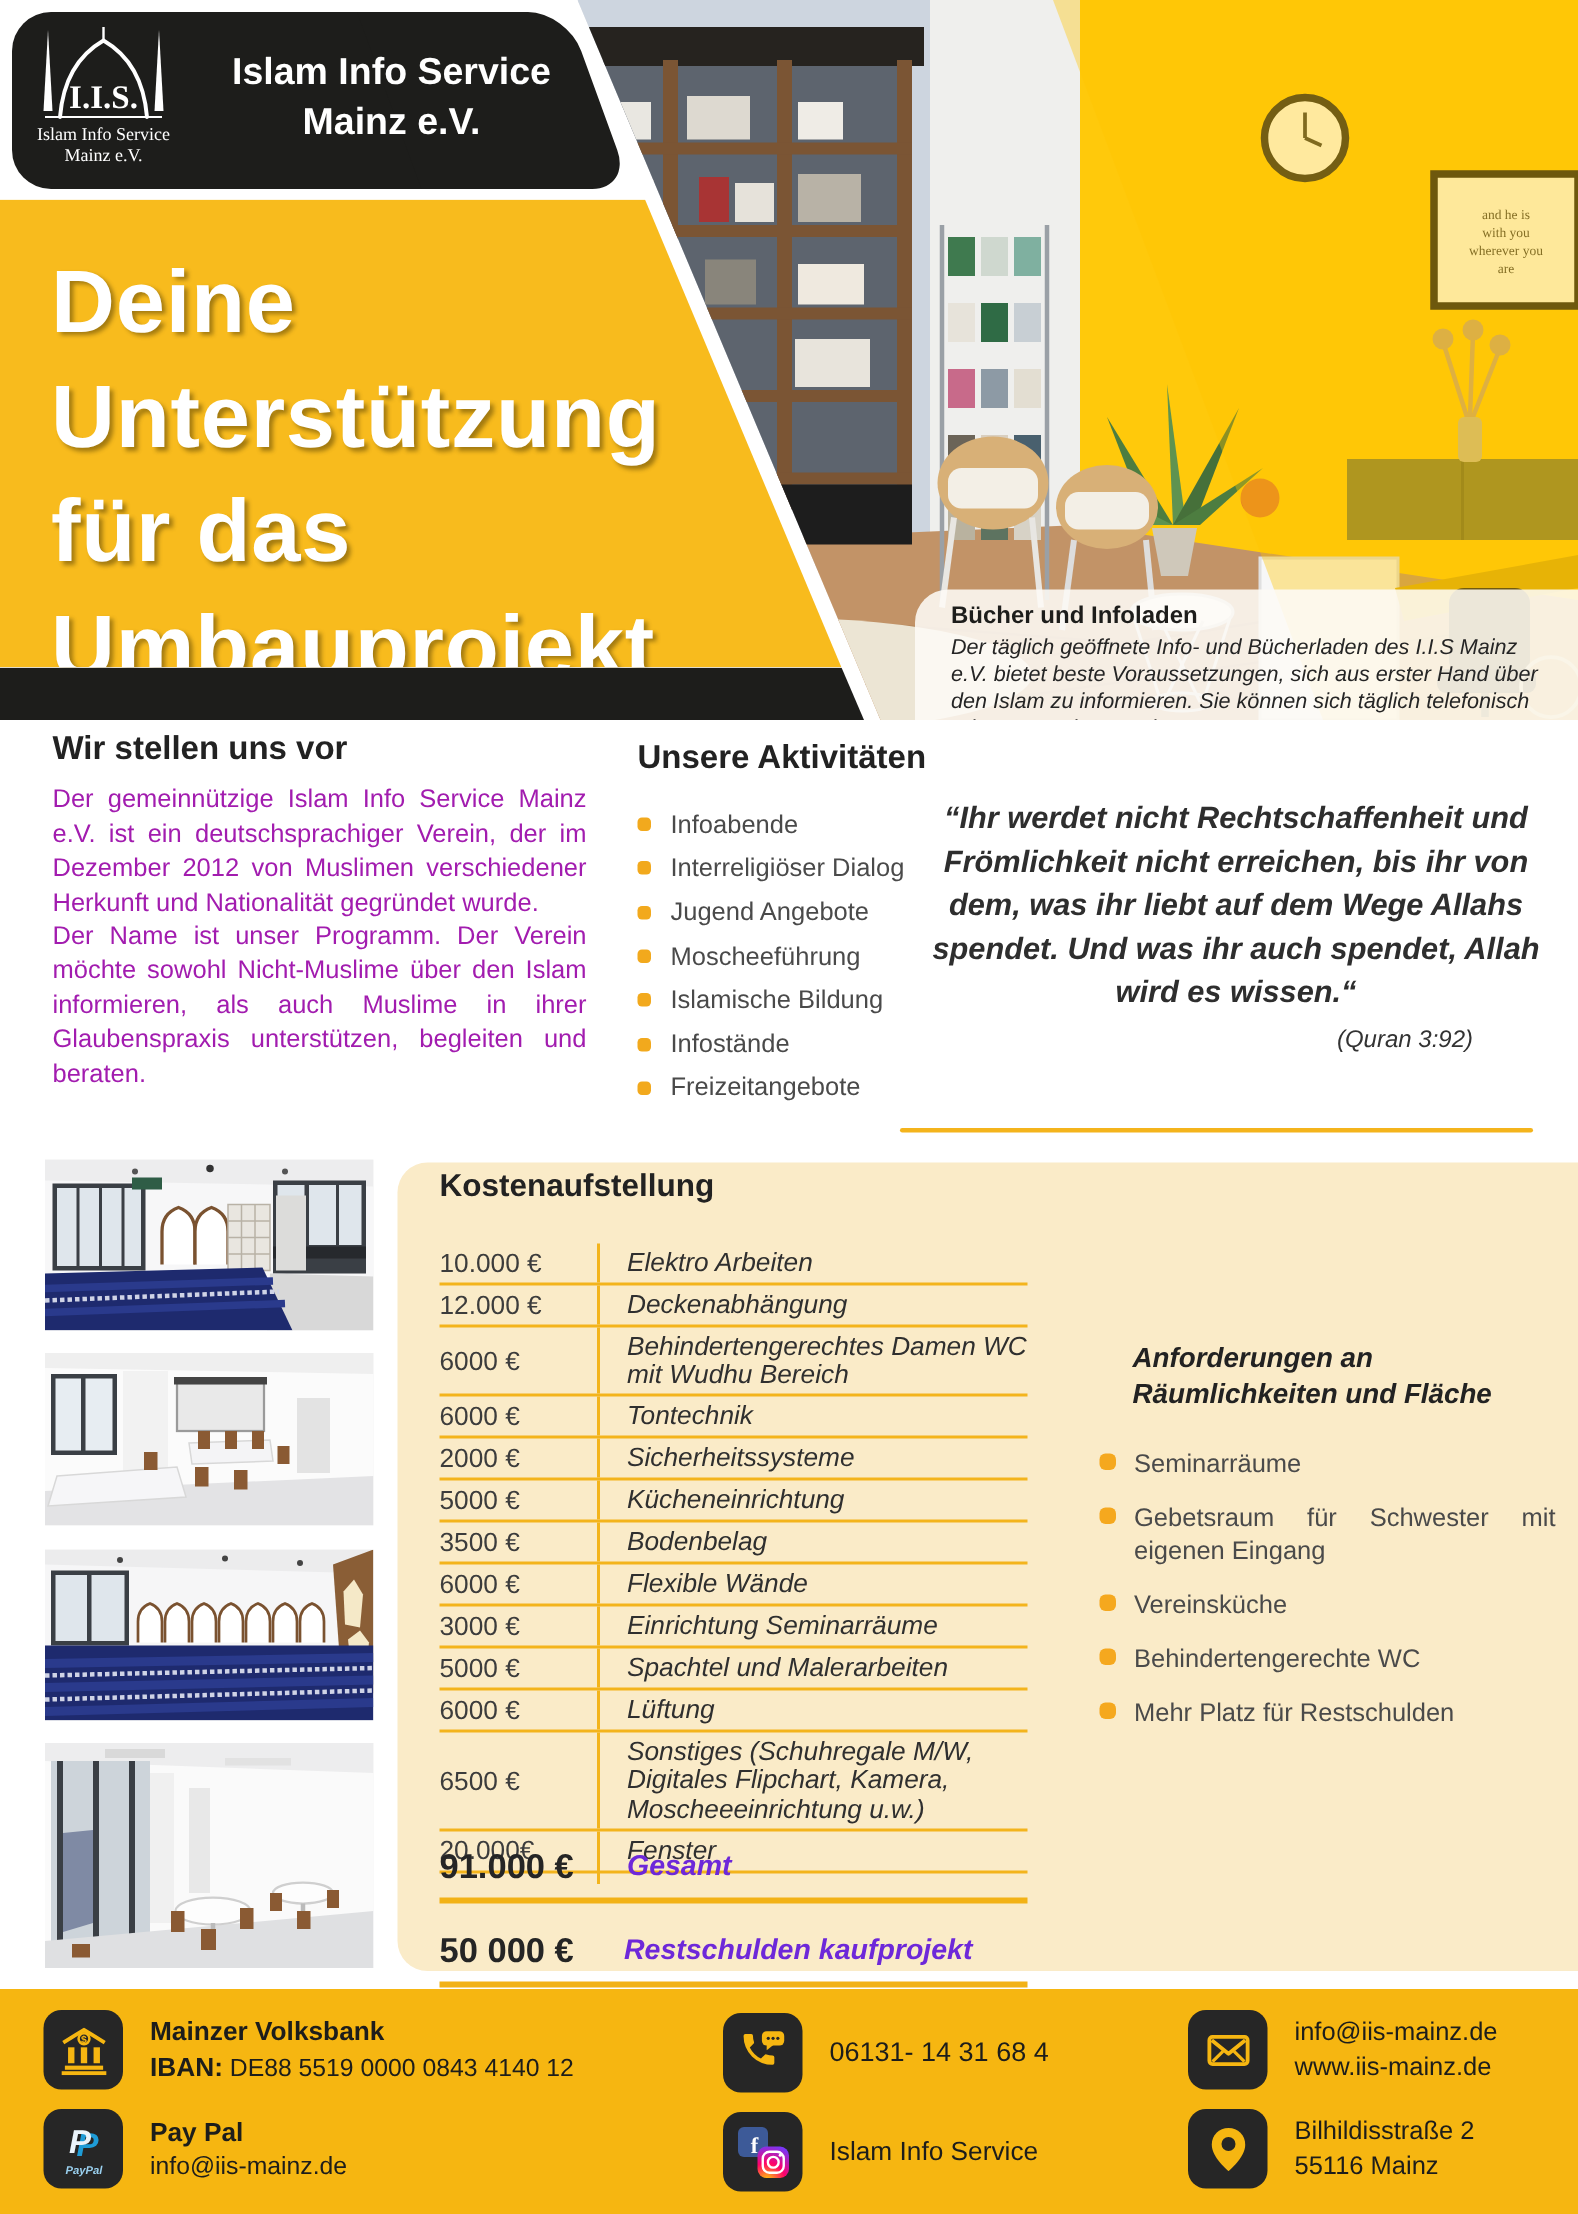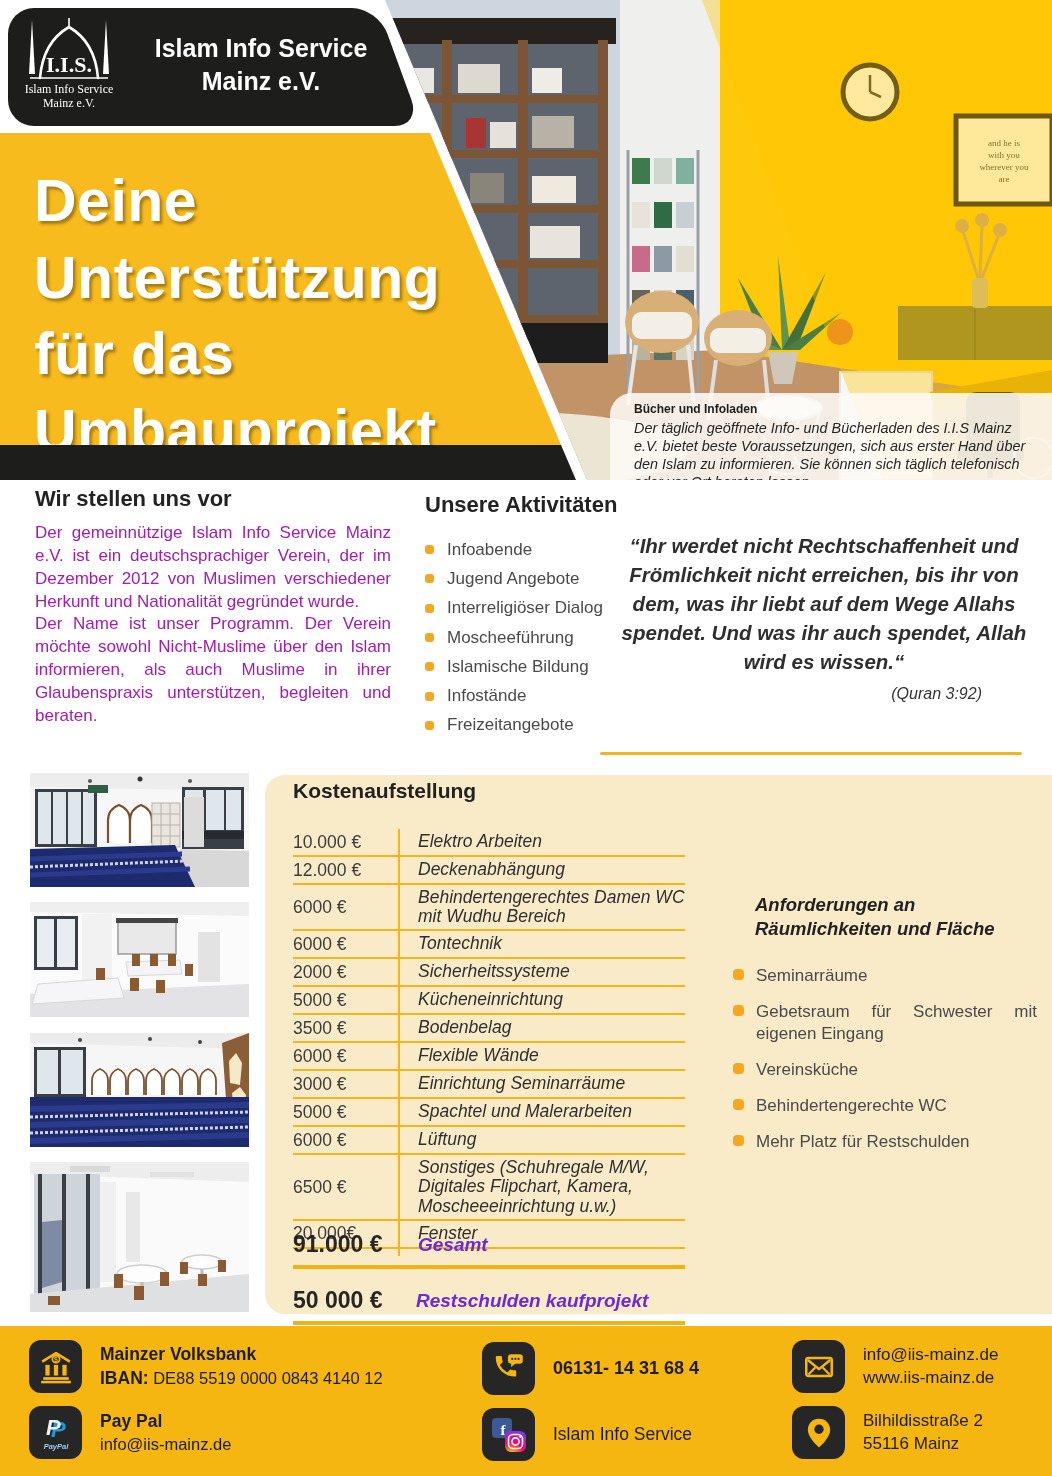--- a/index.html
+++ b/index.html
@@ -6,21 +6,21 @@
   .page{position:relative;width:1052px;height:1476px;background:#ffffff;overflow:hidden;
         font-family:"Liberation Sans","DejaVu Sans",sans-serif;margin:0 auto;}
 
   
   .photo{position:absolute;left:370px;top:0;width:682px;height:480px;
          clip-path:polygon(15px 0,682px 0,682px 480px,217px 480px);}
   .photo svg{position:absolute;left:0;top:0;}
   .caption{position:absolute;left:240px;top:393px;right:0;bottom:0;
            background:rgba(253,251,246,0.88);border-radius:22px 0 0 0;
            padding:9px 16px 6px 24px;box-sizing:border-box;}
-  .caption h3{margin:0 0 3px 0;font-size:12px;font-weight:bold;color:#1d1d1b;}
+  .caption h3{margin:0 0 3px 0;font-size:16px;font-weight:bold;color:#1d1d1b;}
   .caption p{margin:0;font-size:14.4px;font-style:italic;color:#252525;line-height:1.26;}
 
   .banner{position:absolute;left:8px;top:8px;width:430px;height:118px;}
   .banner-bg-left{position:absolute;left:0;top:0;width:310px;height:118px;background:#1d1d1b;border-radius:26px;}
   .banner-bg-right{position:absolute;left:230px;top:0;width:140px;height:118px;background:#1d1d1b;
                    border-radius:0 26px 26px 0;transform:skewX(20deg);transform-origin:top left;}
   .banner-text{position:absolute;left:118px;top:24px;width:270px;text-align:center;
                color:#fff;font-size:25px;font-weight:bold;line-height:1.32;}
   .logo{position:absolute;left:8px;top:0;width:106px;height:120px;}
 
@@ -272,25 +272,25 @@
 
   <section class="activities">
     <h2>Unsere Aktivitäten</h2>
     <ul>
       <li>
           <span class="sq"></span>
           <span>Infoabende</span>
         </li>
       <li>
           <span class="sq"></span>
-          <span>Jugend Angebote</span>
+          <span>Interreligiöser Dialog</span>
         </li>
       <li>
           <span class="sq"></span>
-          <span>Interreligiöser Dialog</span>
+          <span>Jugend Angebote</span>
         </li>
       <li>
           <span class="sq"></span>
           <span>Moscheeführung</span>
         </li>
       <li>
           <span class="sq"></span>
           <span>Islamische Bildung</span>
         </li>
       <li>
@@ -584,21 +584,21 @@
       <div class="tile">
         <svg width="34" height="34" viewBox="0 0 32 32">
           <path d="M7.4,12.2 a16,16 0 0 0 7,7 l2.3-2.3 a1.1,1.1 0 0 1 1.2-0.3 12,12 0 0 0 3.8,0.6 1.1,1.1 0 0 1 1.1,1.1 v3.7 a1.1,1.1 0 0 1 -1.1,1.1 A18,18 0 0 1 3.5,4.9 1.1,1.1 0 0 1 4.6,3.8 h3.7 a1.1,1.1 0 0 1 1.1,1.1 12,12 0 0 0 0.6,3.8 1.1,1.1 0 0 1 -0.3,1.2 z" fill="#F6B611"></path>
           <rect x="15" y="2" width="14" height="9" rx="3" fill="#F6B611"></rect>
           <polygon points="18,10 18,14 23,10" fill="#F6B611"></polygon>
           <circle cx="19" cy="6.5" r="1" fill="#262626"></circle>
             <circle cx="22" cy="6.5" r="1" fill="#262626"></circle>
             <circle cx="25" cy="6.5" r="1" fill="#262626"></circle>
         </svg>
       </div>
-      <div class="ftxt" style="font-size:18px;font-weight:bold;">06131- 14 31 68 4</div>
+      <div class="ftxt" style="font-size:18px;">06131- 14 31 68 4</div>
     </div>
     <div class="frow" style="left:482px;top:82px;">
       <div class="tile">
         <svg width="40" height="40" viewBox="0 0 40 40">
           <defs>
             <radialGradient id="ig" cx="30%" cy="110%" r="130%">
               <stop offset="0%" stop-color="#FFD600"></stop>
                 <stop offset="45%" stop-color="#FF0169"></stop>
                 <stop offset="90%" stop-color="#7638FA"></stop>
             </radialGradient>

